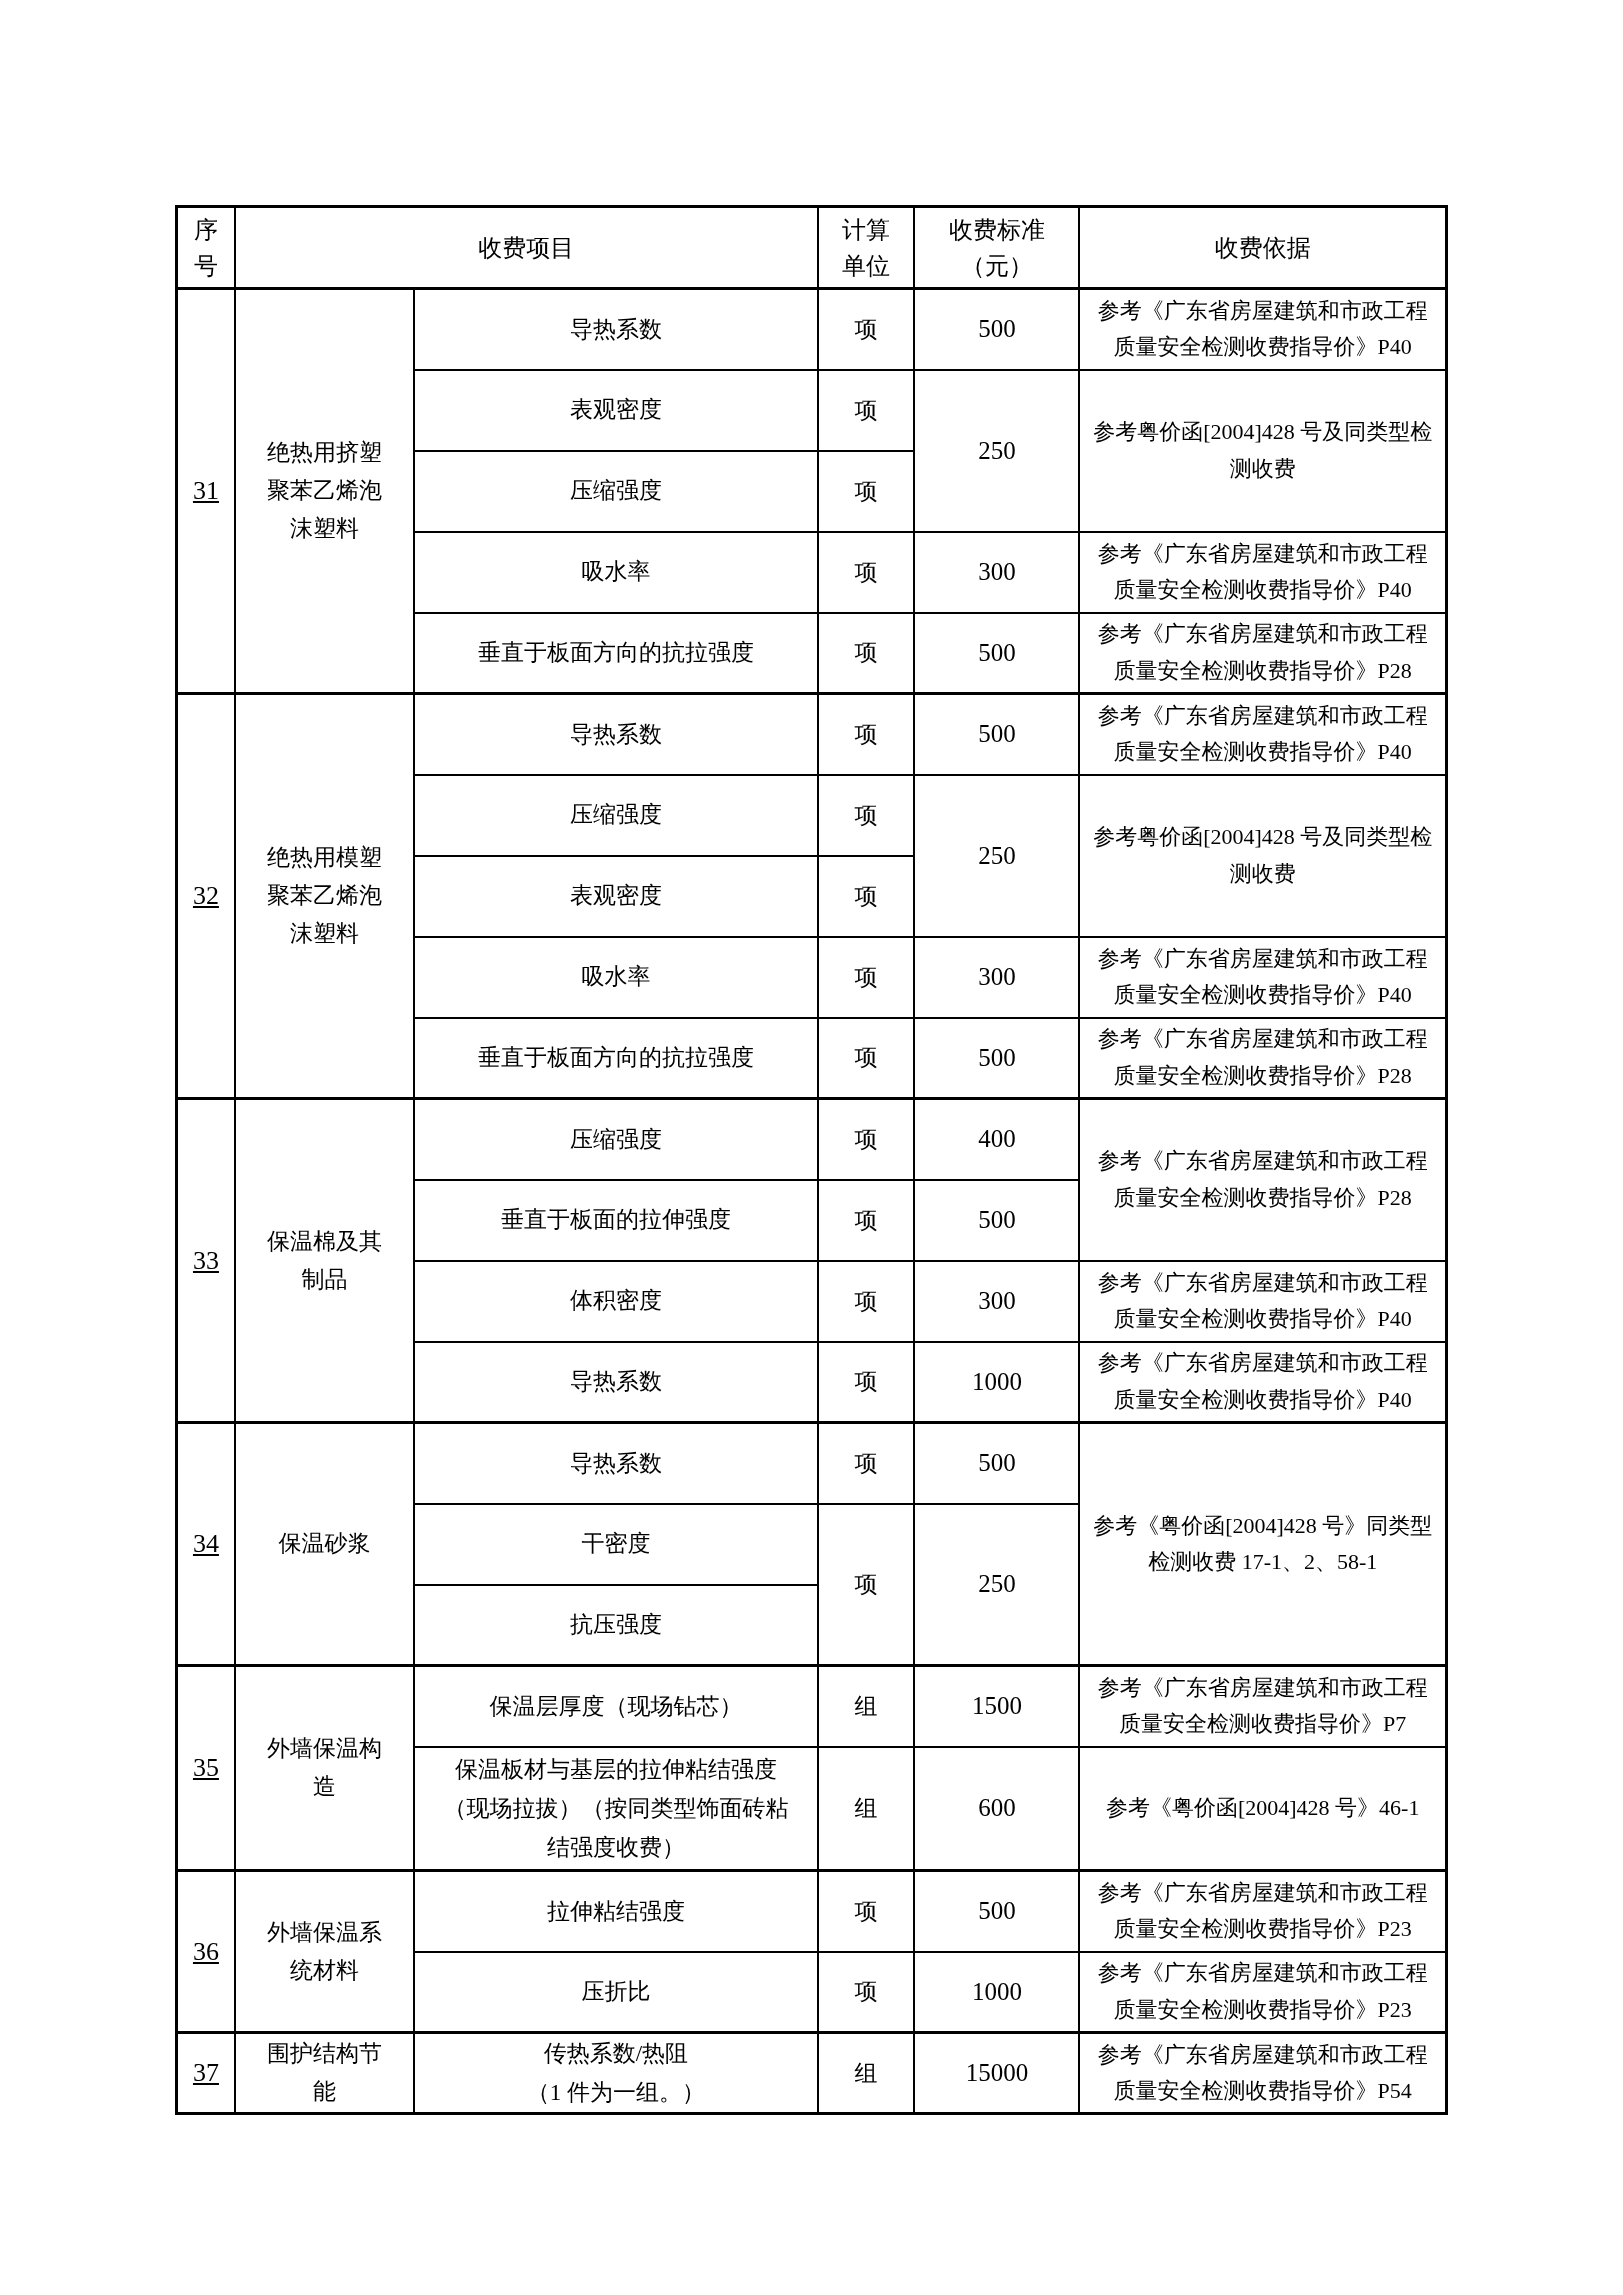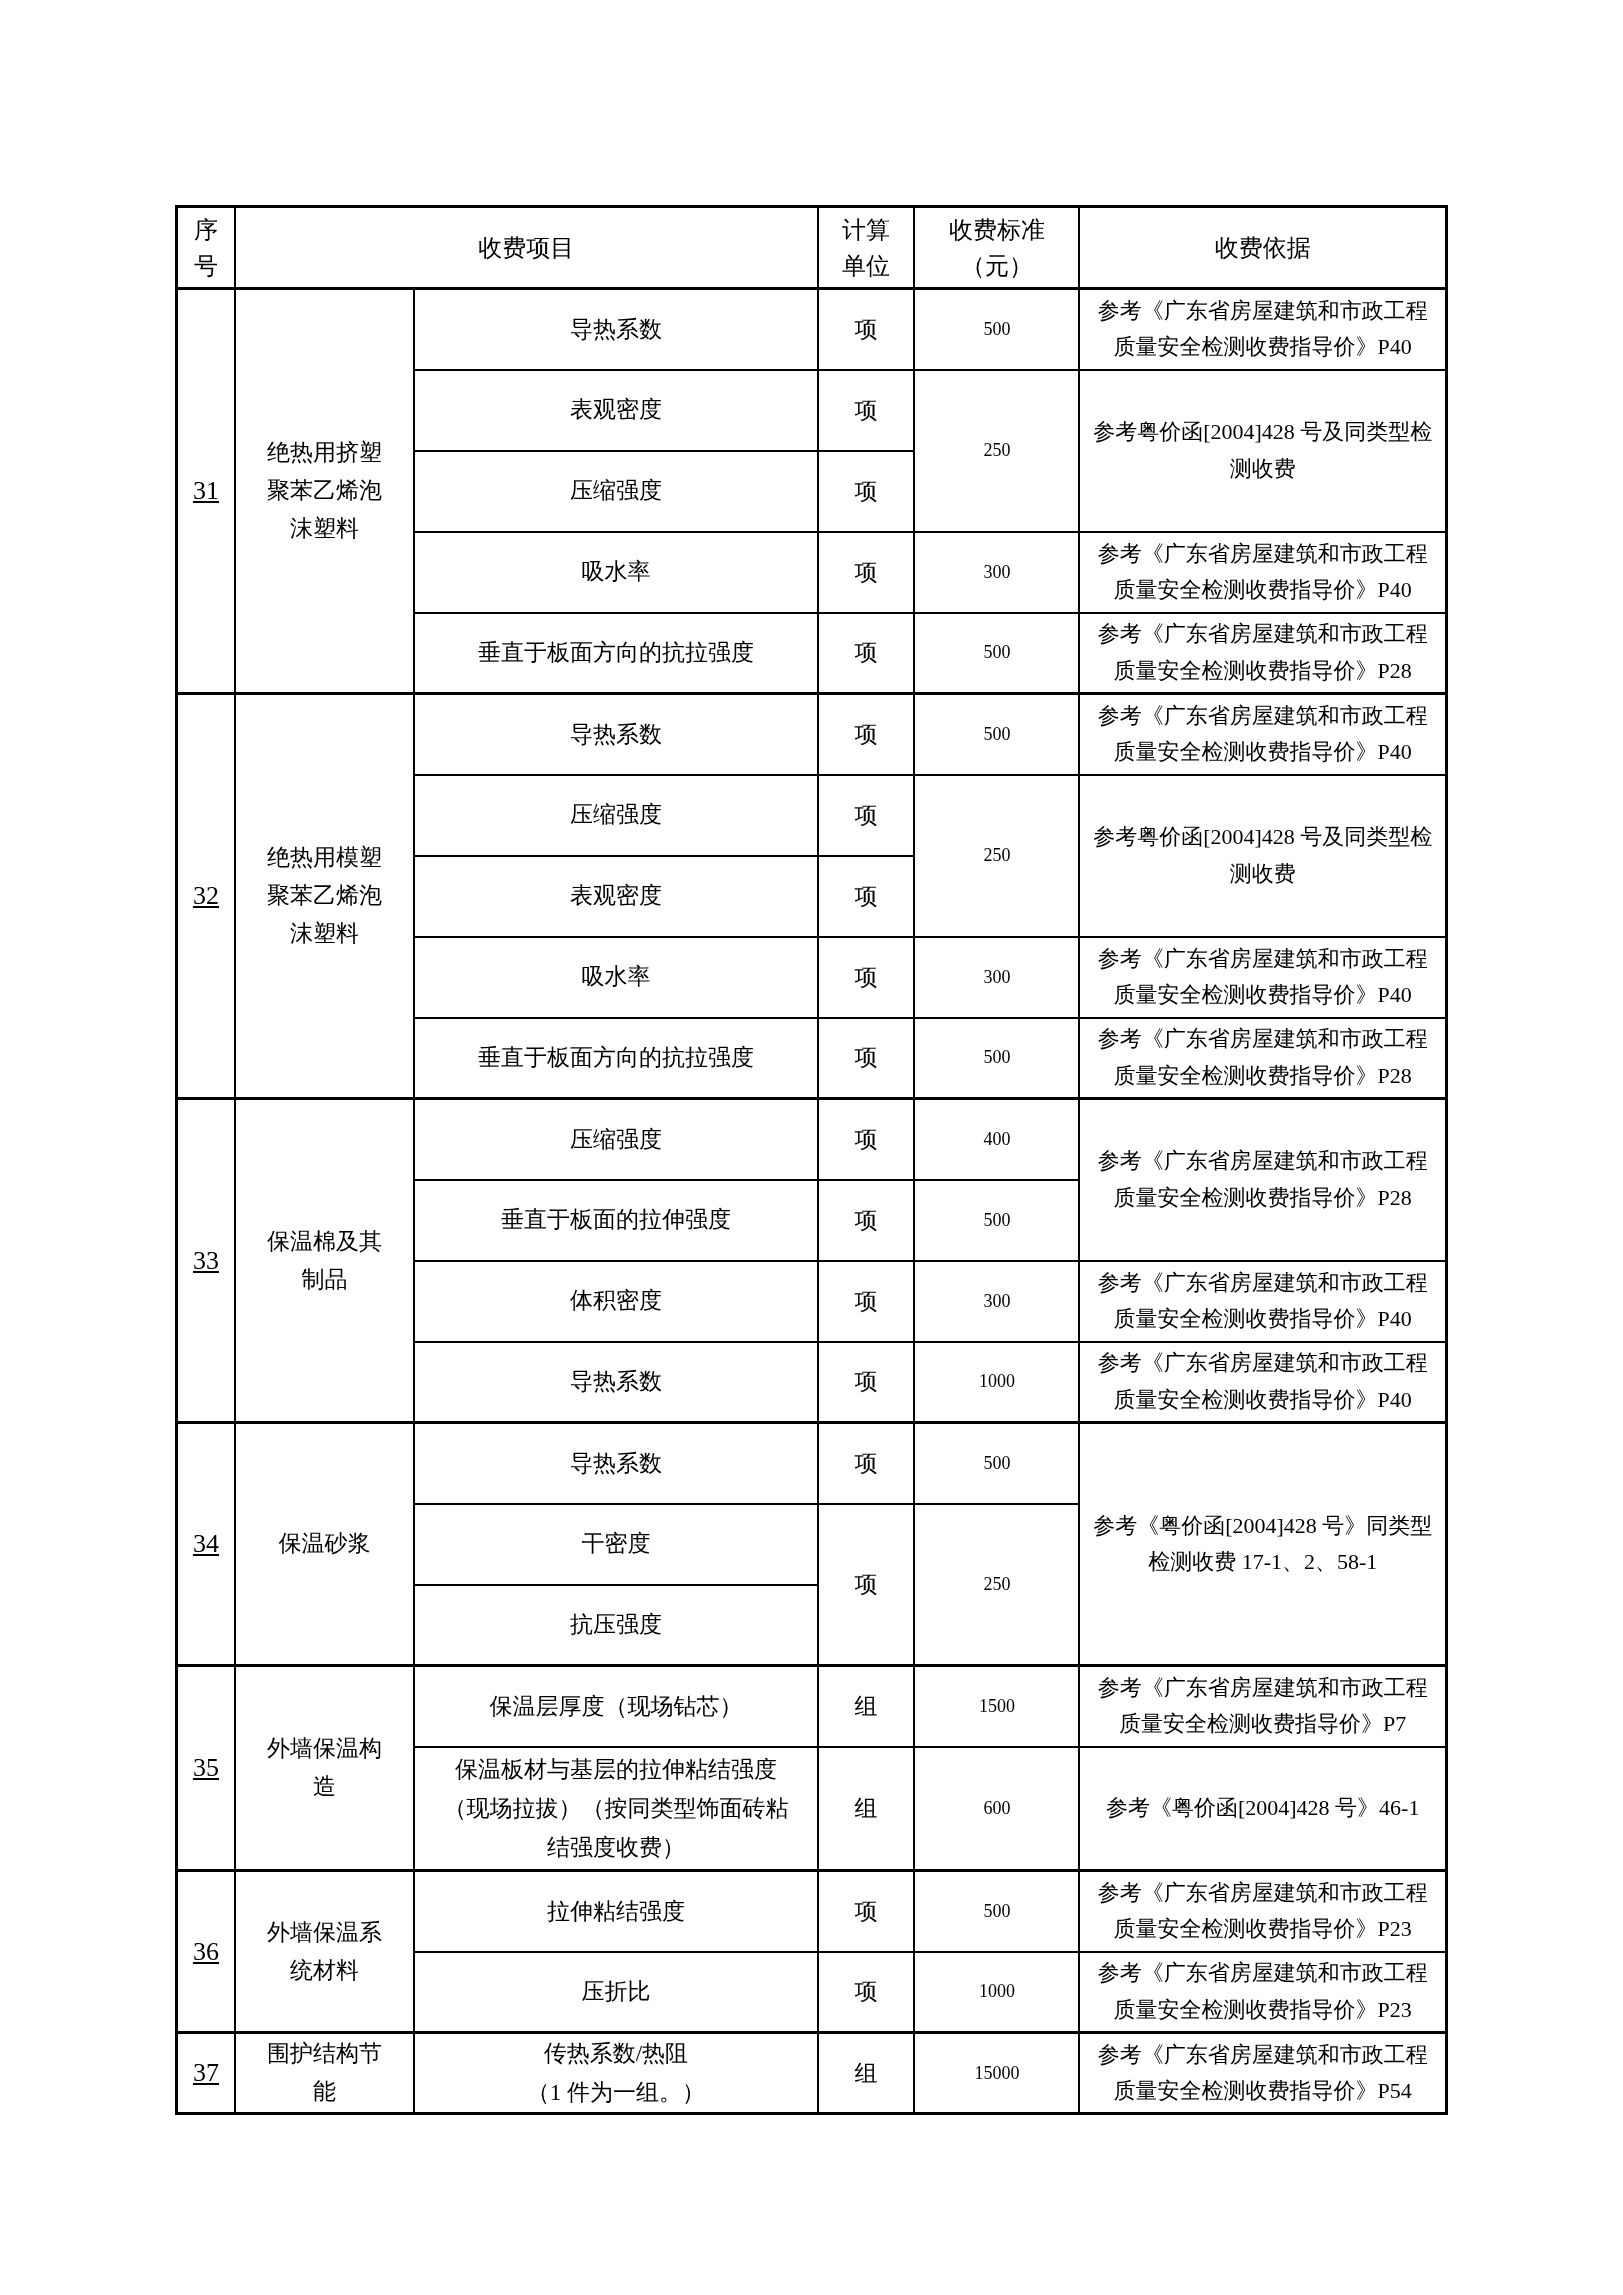--- a/index.html
+++ b/index.html
@@ -30,21 +30,21 @@
   }
   thead tr { height:82px; }
   tbody tr { height:81px; }
   tbody tr.tall { height:124px; }
   tbody tr.gs td { border-top-width:3.3px; }
   th { font-size:24px; font-weight:normal; white-space:pre-line; line-height:1.5; }
   td.seq  { font-size:26px;text-decoration:underline; }
   td.cat  { font-size:23px; line-height:1.65; padding:0 31px; white-space:pre-line; }
   td.item { font-size:23px; line-height:1.7; padding:0 26px; white-space:pre-line; }
   td.unit { font-size:23px; }
-  td.fee  { font-size:18px;margin-top:32px; }
+  td.fee  { font-size:25px;margin-top:32px; }
   td.basis{ font-size:22px; line-height:1.65; padding:0 7px; white-space:pre-line; }
   .footer {
     position:absolute; top:2184px; left:0; width:100%;
     text-align:center; font-size:22px;
     font-family:"Liberation Sans", sans-serif;
   }
 </style>
 </head>
 <body>
 

